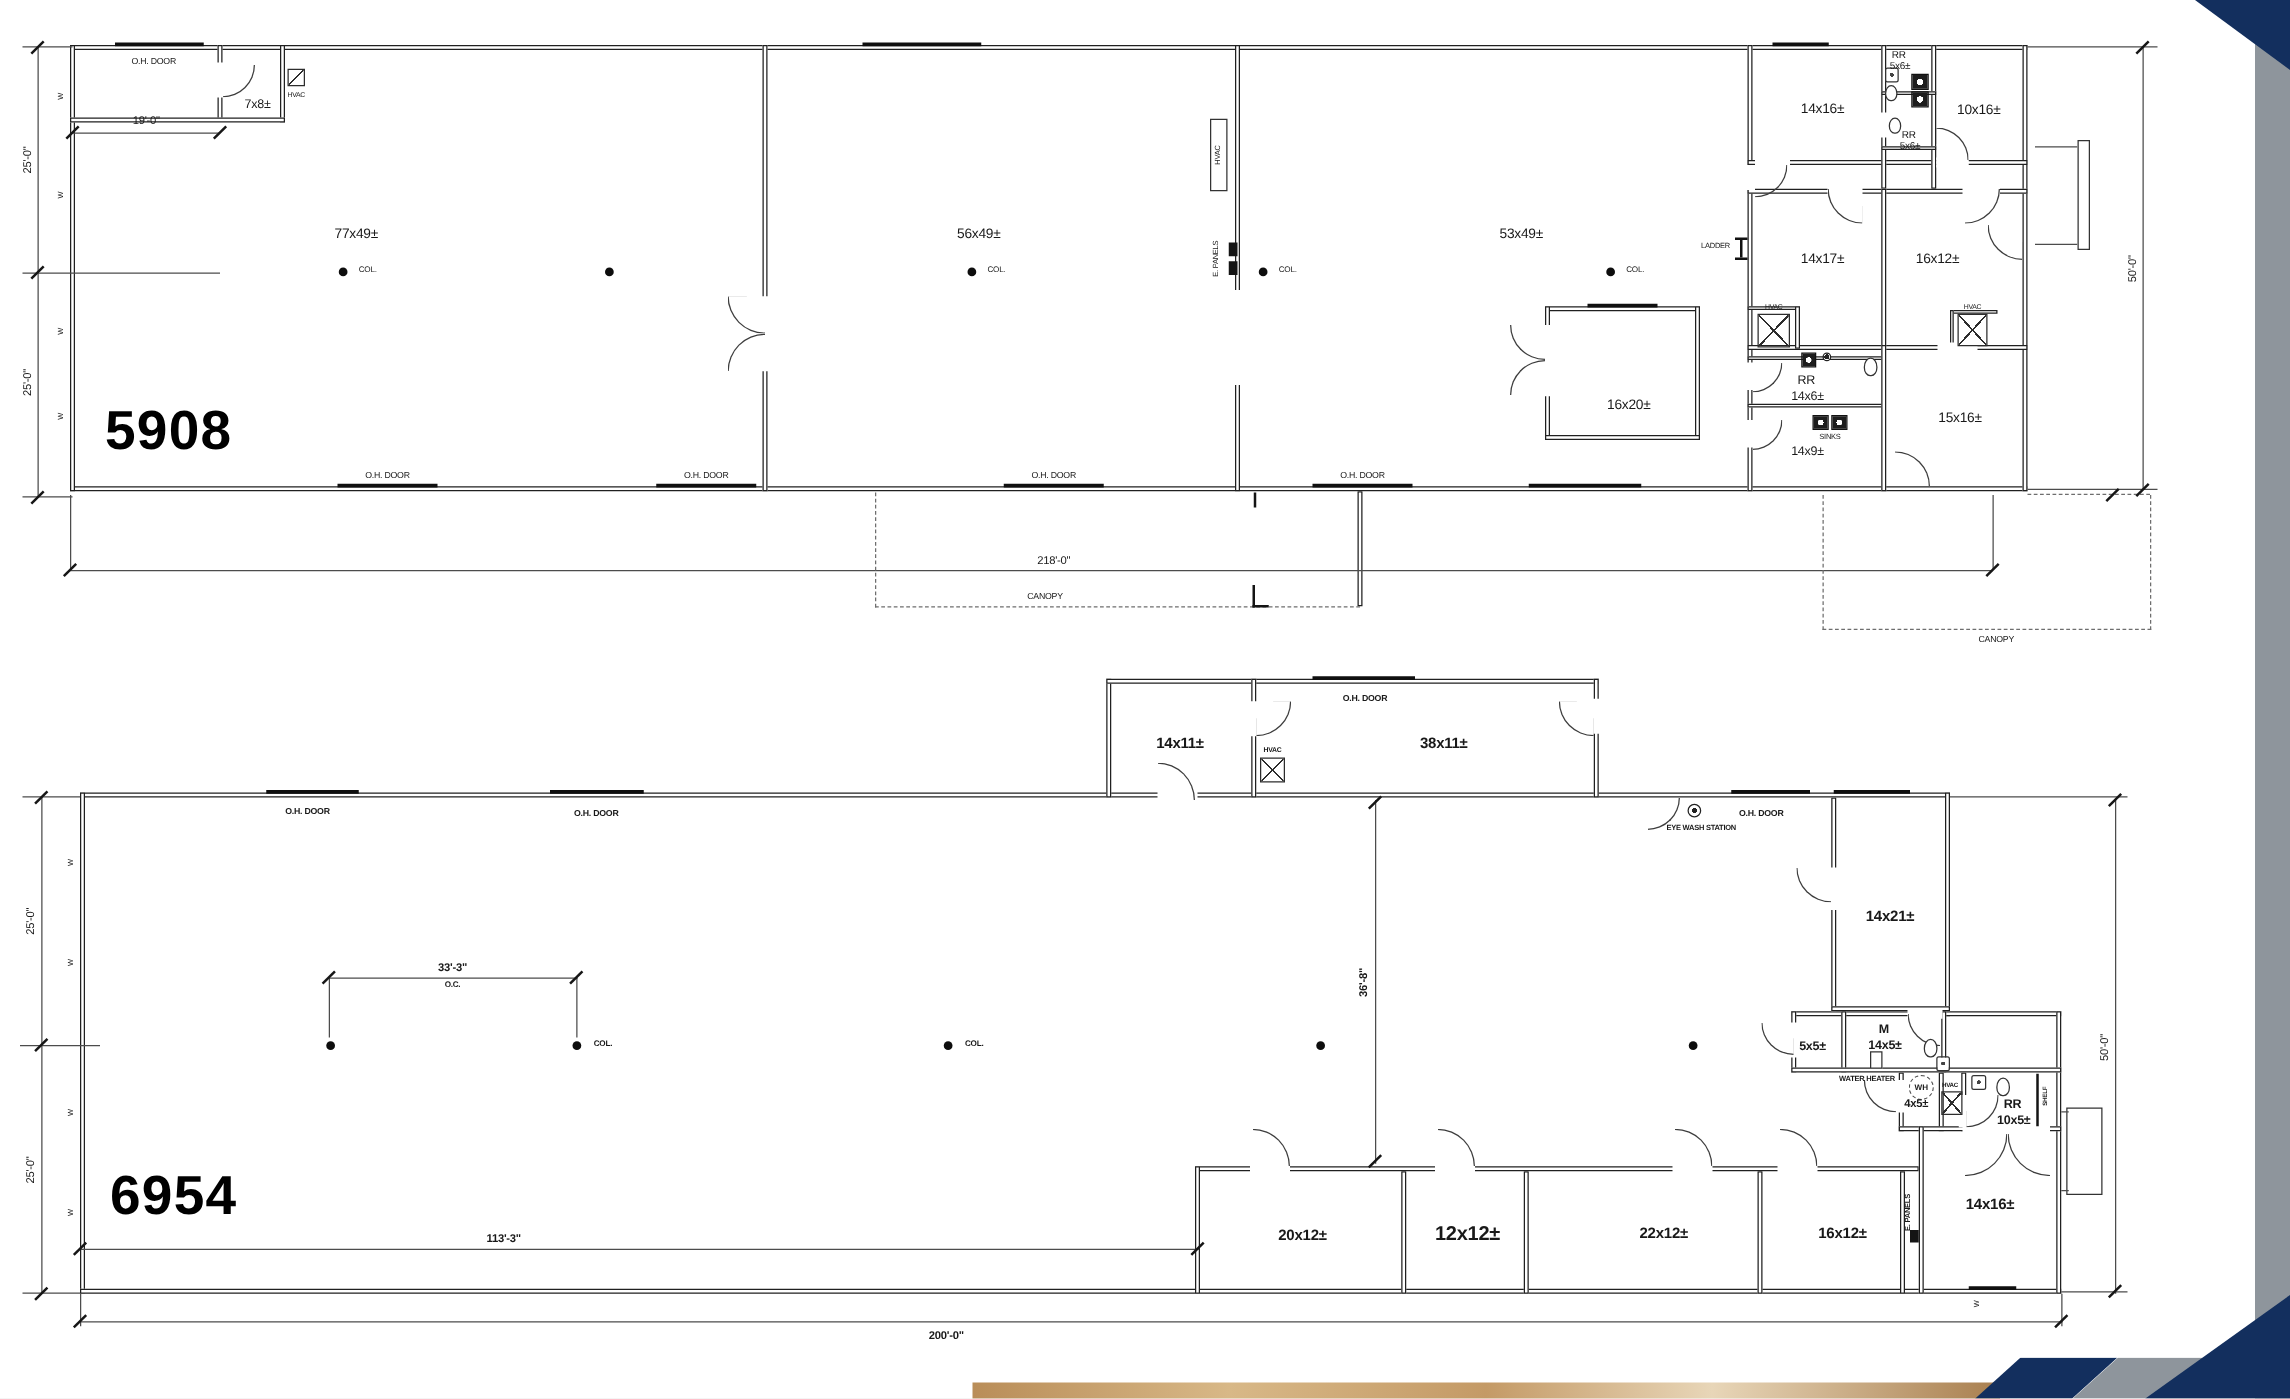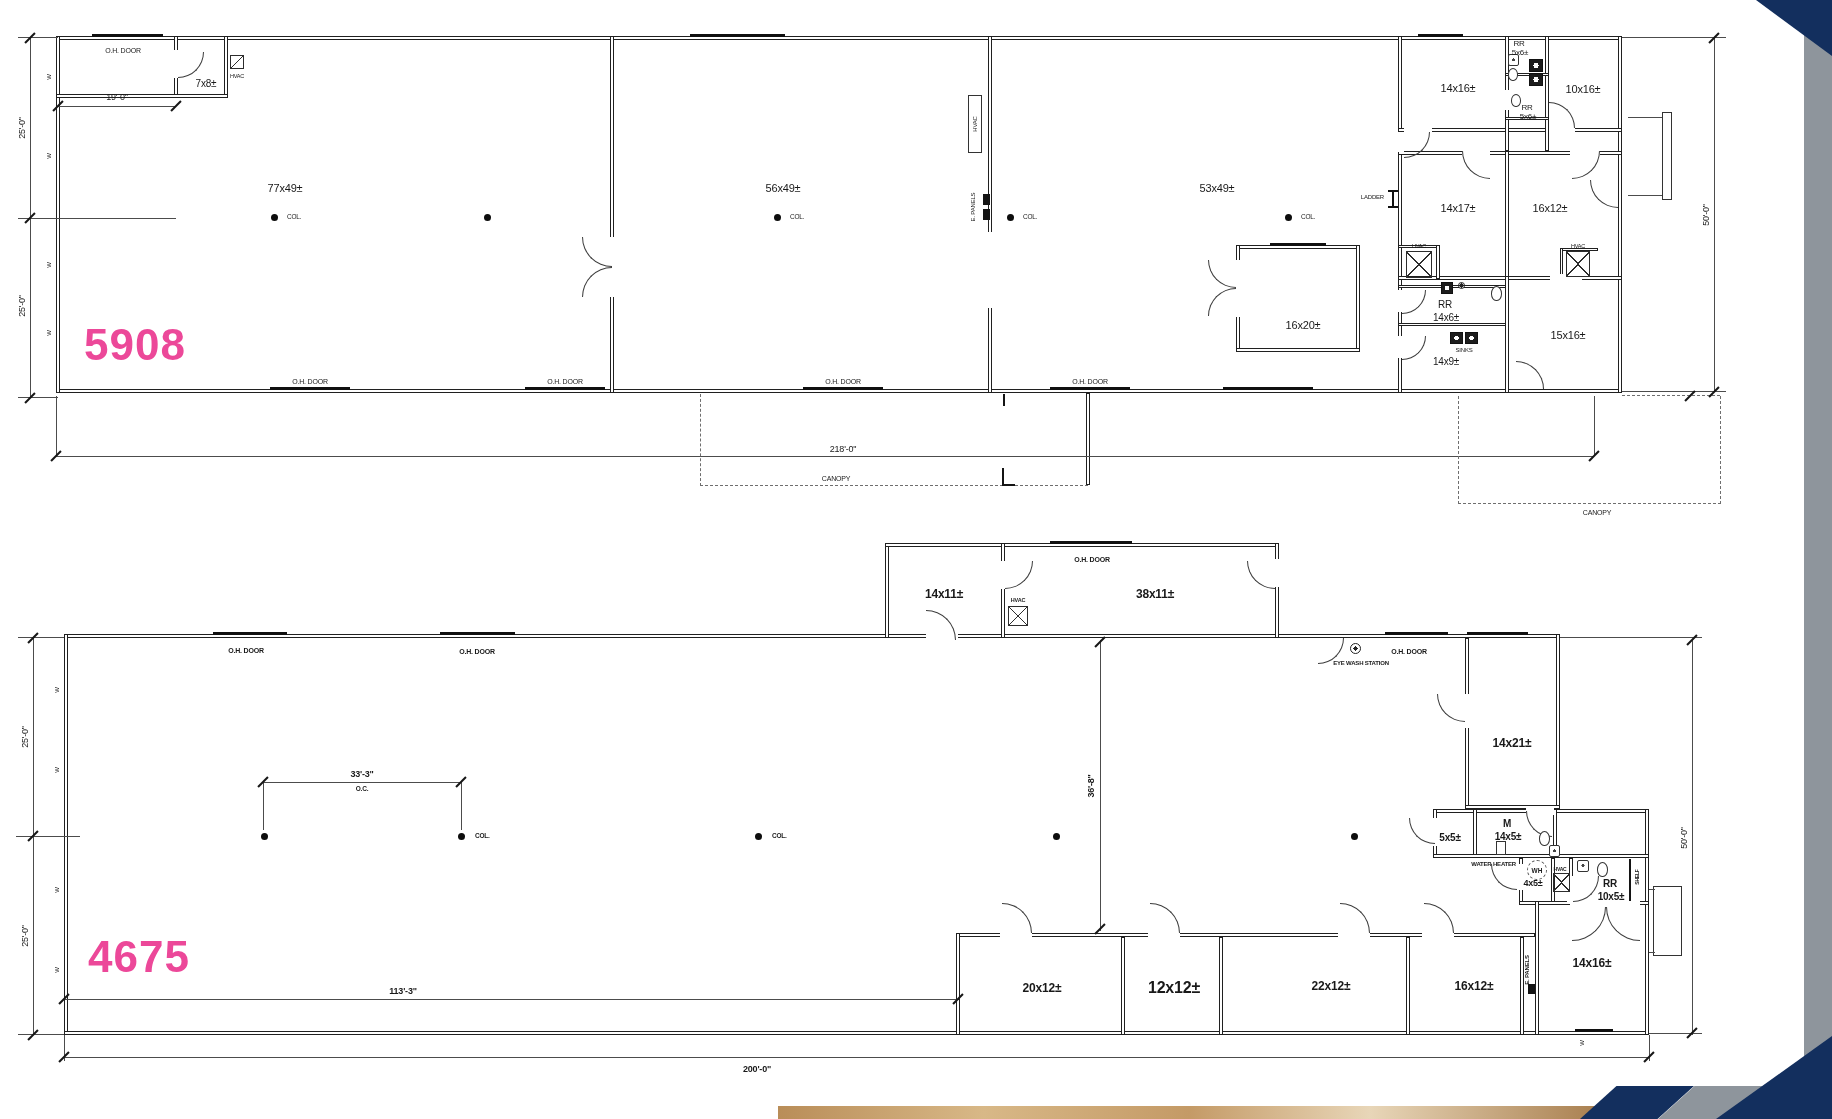--- a/index.html
+++ b/index.html
@@ -27,38 +27,38 @@
   .fill{background:#141414;z-index:4;}
   .toilet{border:1px solid #333;border-radius:50% 50% 46% 46%;background:#fff;z-index:4;}
   .sink{border:1px solid #333;border-radius:2px;z-index:4;background:radial-gradient(circle at 50% 48%,#444 0 1.5px,#fff 1.6px);}
   .basin{border:1px solid #111;z-index:4;background:radial-gradient(circle at 50% 50%,#fff 0 31%,#1d1d1d 32%);}
   .circ{border:1px solid #222;border-radius:50%;z-index:4;background:radial-gradient(circle at 50% 50%,#222 0 2px,#fff 2.1px);}
   .wh{border:1px dashed #555;border-radius:50%;z-index:4;background:#fff;
       font-size:6.5px;font-weight:700;color:#1a1a1a;display:flex;align-items:center;justify-content:center;}
   .ladder{border-top:2px solid #111;border-bottom:2px solid #111;z-index:4;
       background:linear-gradient(#111 0 0) center/2px 100% no-repeat;}
   .lbl{color:#191919;white-space:nowrap;z-index:6;letter-spacing:-0.2px;line-height:1;}
-  .bn{position:absolute;font-weight:700;font-size:44px;color:#ec4899;z-index:6;letter-spacing:1px;}
+  .bn{position:absolute;font-weight:700;font-size:44px;color:#000000;z-index:6;letter-spacing:1px;}
   .bn-5908{left:84px;top:320px;}
   .bn-5912{left:88px;top:932px;}
   .decor{position:absolute;z-index:8;}
   .decor-gray-band{left:1804px;top:0;width:28px;height:1119px;background:#8e959c;}
   .decor-tr-navy{left:1756px;top:0;width:76px;height:56px;background:#132f5e;clip-path:polygon(0 0,100% 0,100% 100%);}
   .decor-photo-strip{left:778px;top:1106px;width:822px;height:13px;
       background:linear-gradient(90deg,#b98d58,#d8b887 25%,#c49a66 50%,#e8d6b8 72%,#a97f4f);}
   .decor-br-navy1{left:1580px;top:1086px;width:114px;height:33px;background:#132f5e;clip-path:polygon(32% 0,100% 0,68% 100%,0 100%);}
   .decor-br-gray{left:1658px;top:1086px;width:174px;height:33px;background:#8e959c;clip-path:polygon(21% 0,100% 0,100% 100%,0 100%);}
   .decor-br-navy2{left:1716px;top:1036px;width:116px;height:83px;background:#132f5e;clip-path:polygon(100% 0,100% 100%,0 100%);z-index:9;}
 </style>
 </head>
 <body>
 
 <div id="plan">
   <div class="bn bn-5908">5908</div>
-  <div class="bn bn-5912">4675</div>
+  <div class="bn bn-5912">6954</div>
   <div class="decor decor-photo-strip"></div>
   <div class="decor decor-gray-band"></div>
   <div class="decor decor-tr-navy"></div>
   <div class="decor decor-br-navy1"></div>
   <div class="decor decor-br-gray"></div>
   <div class="decor decor-br-navy2"></div>
 <div class="el wall" style="left: 56px; top: 36px; width: 1566px; height: 4px;"></div>
     <div class="el wall" style="left: 56px; top: 389px; width: 1566px; height: 4px;"></div>
     <div class="el wall" style="left: 56px; top: 36px; width: 4px; height: 357px;"></div>
     <div class="el wall" style="left: 1618px; top: 36px; width: 4px; height: 357px;"></div>
@@ -342,21 +342,21 @@
     <div class="el lbl" style="left: 25px; top: 936px; font-size: 9px; transform: translate(-50%, -50%) rotate(-90deg);">25'-0"</div>
     <div class="el lbl" style="left: 57px; top: 690px; font-size: 6px; transform: translate(-50%, -50%) rotate(-90deg);">W</div>
     <div class="el lbl" style="left: 57px; top: 770px; font-size: 6px; transform: translate(-50%, -50%) rotate(-90deg);">W</div>
     <div class="el lbl" style="left: 57px; top: 890px; font-size: 6px; transform: translate(-50%, -50%) rotate(-90deg);">W</div>
     <div class="el lbl" style="left: 57px; top: 970px; font-size: 6px; transform: translate(-50%, -50%) rotate(-90deg);">W</div>
     <div class="el lbl" style="left: 362px; top: 774px; font-size: 9px; font-weight: 700; transform: translate(-50%, -50%);">33'-3"</div>
     <div class="el lbl" style="left: 362px; top: 789px; font-size: 6.5px; font-weight: 700; transform: translate(-50%, -50%);">O.C.</div>
     <div class="el lbl" style="left: 475px; top: 836px; font-size: 6.5px; font-weight: 700; transform: translate(0px, -50%);">COL.</div>
     <div class="el lbl" style="left: 772px; top: 836px; font-size: 6.5px; font-weight: 700; transform: translate(0px, -50%);">COL.</div>
     <div class="el lbl" style="left: 1091px; top: 786px; font-size: 9px; font-weight: 700; transform: translate(-50%, -50%) rotate(-90deg);">36'-8"</div>
-    <div class="el lbl" style="left: 1512px; top: 733px; font-size: 12px; font-weight: 700; transform: translate(-50%, -50%); margin-top: 10px;">14x21±</div>
+    <div class="el lbl" style="left: 1512px; top: 733px; font-size: 12px; font-weight: 700; transform: translate(-50%, -50%);">14x21±</div>
     <div class="el lbl" style="left: 1450px; top: 838px; font-size: 10px; font-weight: 700; transform: translate(-50%, -50%);">5x5±</div>
     <div class="el lbl" style="left: 1507px; top: 824px; font-size: 10px; font-weight: 700; transform: translate(-50%, -50%);">M</div>
     <div class="el lbl" style="left: 1508px; top: 837px; font-size: 10px; font-weight: 700; transform: translate(-50%, -50%);">14x5±</div>
     <div class="el lbl" style="left: 1516px; top: 864px; font-size: 6px; font-weight: 700; transform: translate(-100%, -50%);">WATER HEATER</div>
     <div class="el lbl" style="left: 1533px; top: 883px; font-size: 9px; font-weight: 700; transform: translate(-50%, -50%);">4x5±</div>
     <div class="el lbl" style="left: 1560px; top: 869px; font-size: 5px; font-weight: 700; transform: translate(-50%, -50%);">HVAC</div>
     <div class="el lbl" style="left: 1610px; top: 884px; font-size: 10px; font-weight: 700; transform: translate(-50%, -50%);">RR</div>
     <div class="el lbl" style="left: 1611px; top: 897px; font-size: 10px; font-weight: 700; transform: translate(-50%, -50%);">10x5±</div>
     <div class="el lbl" style="left: 1637px; top: 877px; font-size: 5px; font-weight: 700; transform: translate(-50%, -50%) rotate(-90deg);">SHELF</div>
     <div class="el lbl" style="left: 1527px; top: 970px; font-size: 6px; font-weight: 700; transform: translate(-50%, -50%) rotate(-90deg);">E. PANELS</div>

